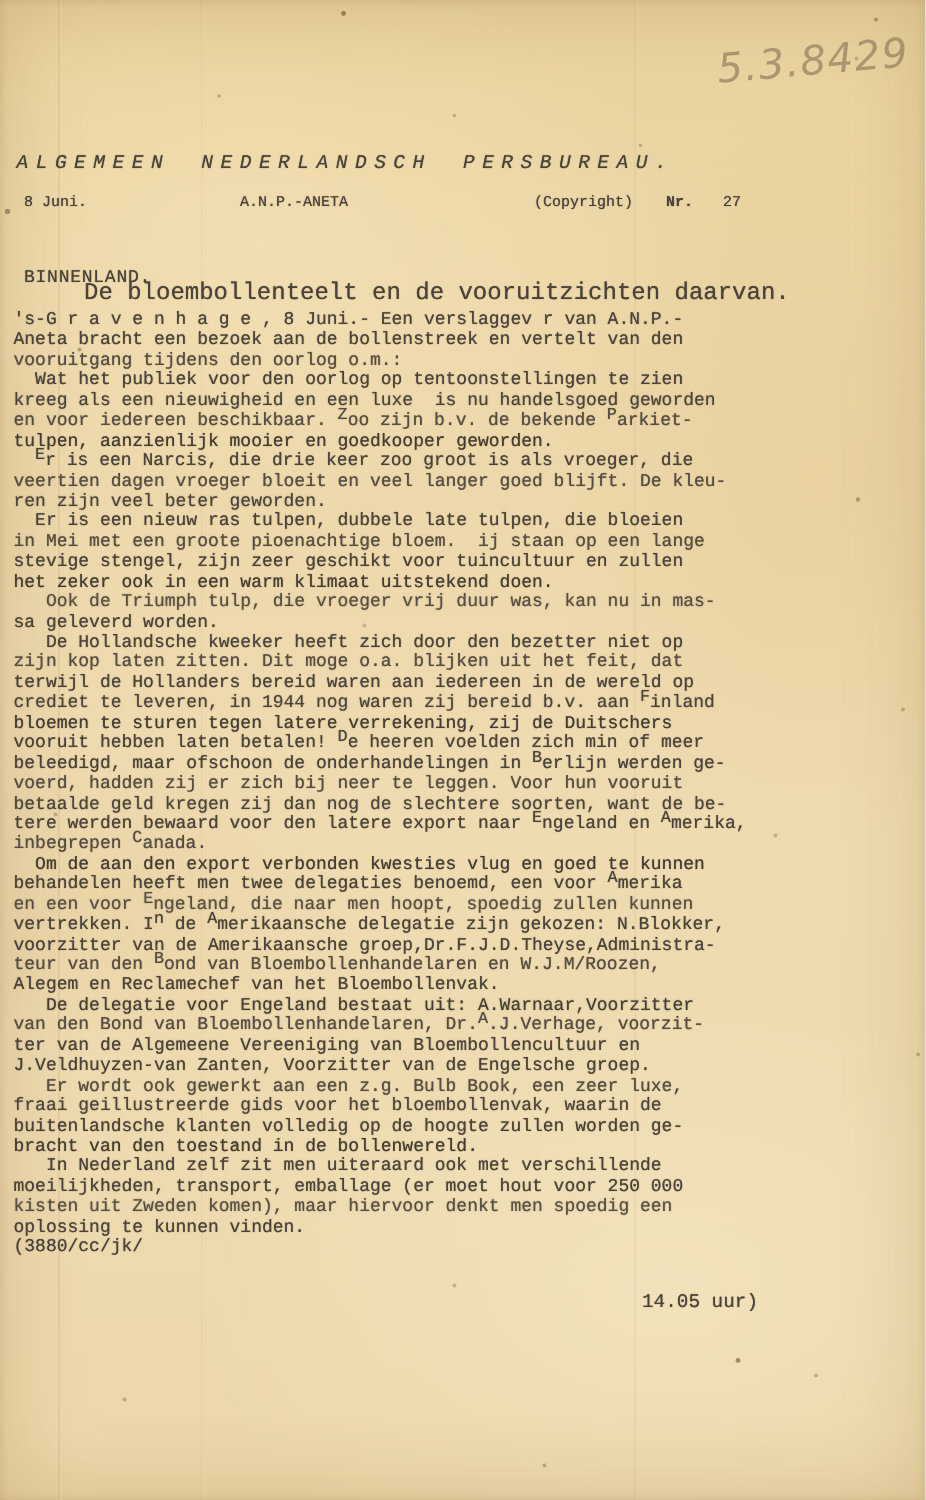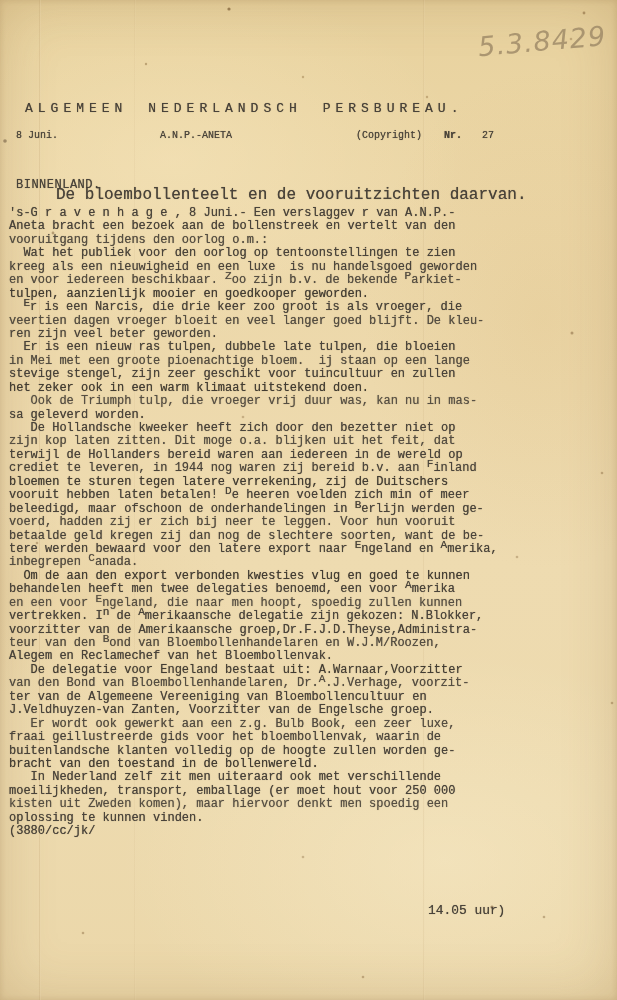--- a/index.html
+++ b/index.html
@@ -35,42 +35,42 @@
       571px 332px 0 0.5px rgba(100,65,30,0.40), 36px 542px 0 0.3px rgba(110,75,35,0.35),
       601px 472px 0 0.3px rgba(110,75,35,0.35), 156px 762px 0 0.4px rgba(100,65,30,0.40),
       491px 906px 0 0.6px rgba(90,58,25,0.50), 543px 916px 0 0.3px rgba(110,75,35,0.35),
       82px 932px 0 0.3px rgba(110,75,35,0.35), 362px 976px 0 0.3px rgba(110,75,35,0.35),
       611px 702px 0 0.3px rgba(110,75,35,0.35), 4px 140px 0 0.8px rgba(80,60,40,0.45),
       242px 416px 0 0.3px rgba(110,75,35,0.30), 516px 556px 0 0.3px rgba(110,75,35,0.30),
       302px 856px 0 0.3px rgba(110,75,35,0.30), 570px 38px 0 0.3px rgba(110,75,35,0.30);
   }
   .ink { color: var(--ink, #49433a); text-shadow: 0 0 0.7px rgba(62,54,42,0.75); }
   .masthead {
-    position: absolute; left: 25px; top: 101px;
-    font-size: 13px; letter-spacing: 5px; word-spacing: 8px; white-space: nowrap;
+    position: absolute; left: 11px; top: 101px;
+    font-size: 13px; letter-spacing: 5px; word-spacing: 8px; white-space: nowrap; font-style: italic;
   }
   .meta-row { position: absolute; left: 0; top: 130px; width: 617px; height: 15px; font-size: 10px; }
   .meta-row span { position: absolute; white-space: nowrap; }
   .meta-date      { left: 16px; }
   .meta-service   { left: 160px; text-align: right; }
   .meta-copyright { left: 356px; }
   .meta-nr        { left: 444px; font-weight: bold; }
   .meta-nr-value  { left: 482px; text-align: right; }
   .section-head { position: absolute; left: 16px; top: 178px; font-size: 12px; letter-spacing: 0.5px; }
   .article-title { position: absolute; left: 56px; top: 186px; font-size: 16px; white-space: nowrap; }
   .body-lines {
     position: absolute; left: 9px; top: 207px; width: 600px;
     font-size: 12px; line-height: 13.45px; white-space: pre;
   }
   .typed-line { height: 13.45px; }
   .typed-line:nth-child(3n)  { color: #554e42; }
   .typed-line:nth-child(7n)  { color: #423c32; }
   .typed-line:nth-child(5n)  { text-shadow: 0 0 0.9px rgba(62,54,42,0.6); }
   .raised { position: relative; top: -4px; font-size: 0.93em; }
-  .time-stamp { position: absolute; left: 428px; top: 860px; font-size: 12.9px; white-space: nowrap; margin-top: 43px; }
+  .time-stamp { position: absolute; left: 428px; top: 860px; font-size: 12.9px; white-space: nowrap; }
   .handwriting {
     position: absolute; left: 478px; top: 26px; width: 120px;
     font-family: "DejaVu Sans", sans-serif; font-style: italic;
     font-size: 27px; letter-spacing: 1px;
     color: var(--pencil, #a8947390);
     color: rgba(154,133,100,0.78);
     transform: rotate(-5deg);
     white-space: nowrap;
   }
 </style>

